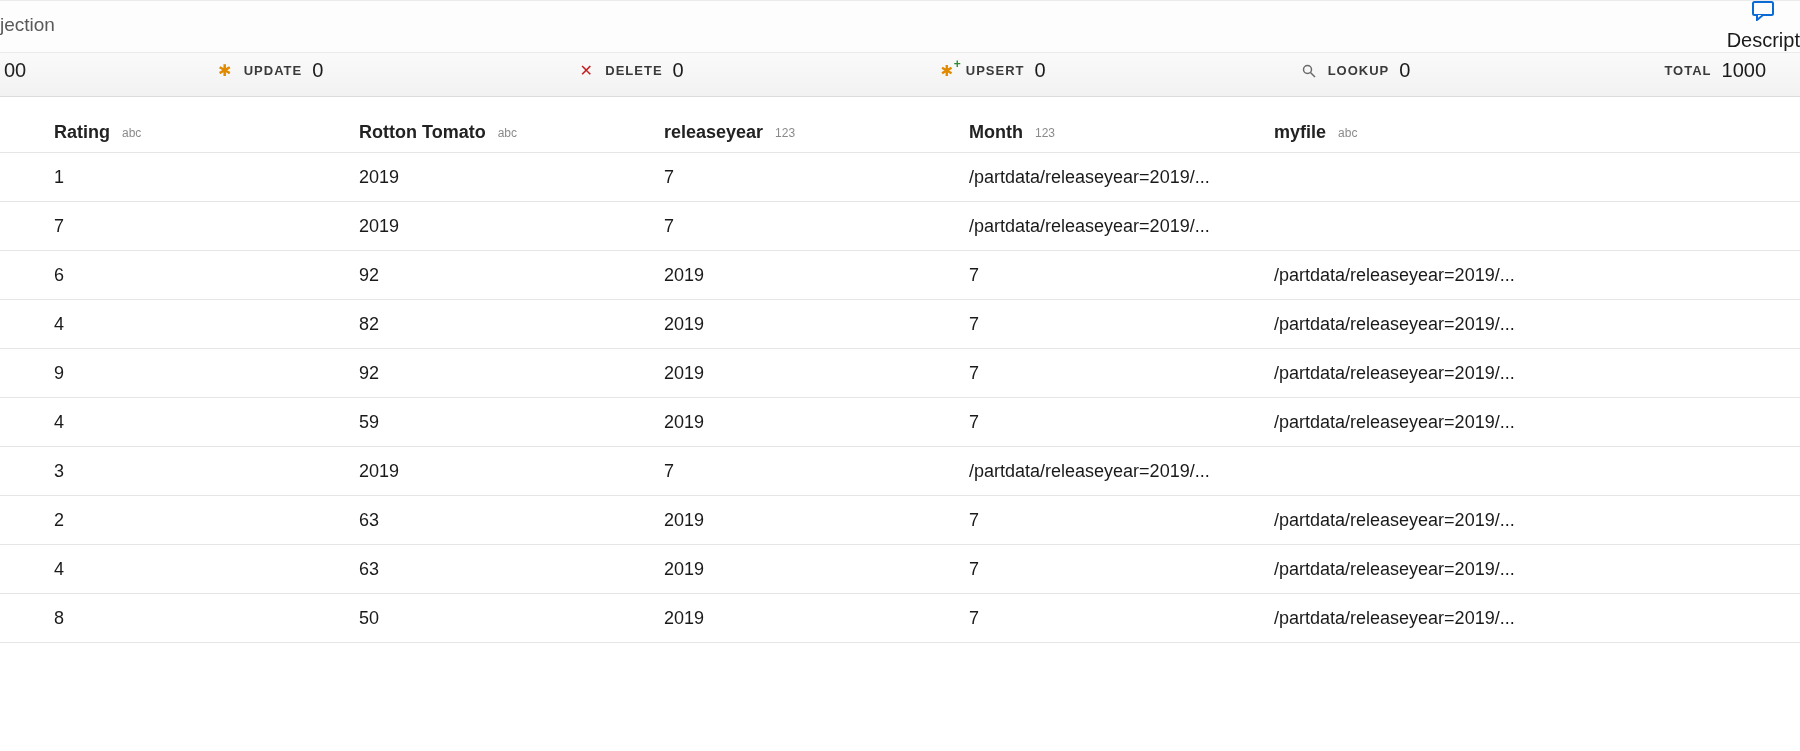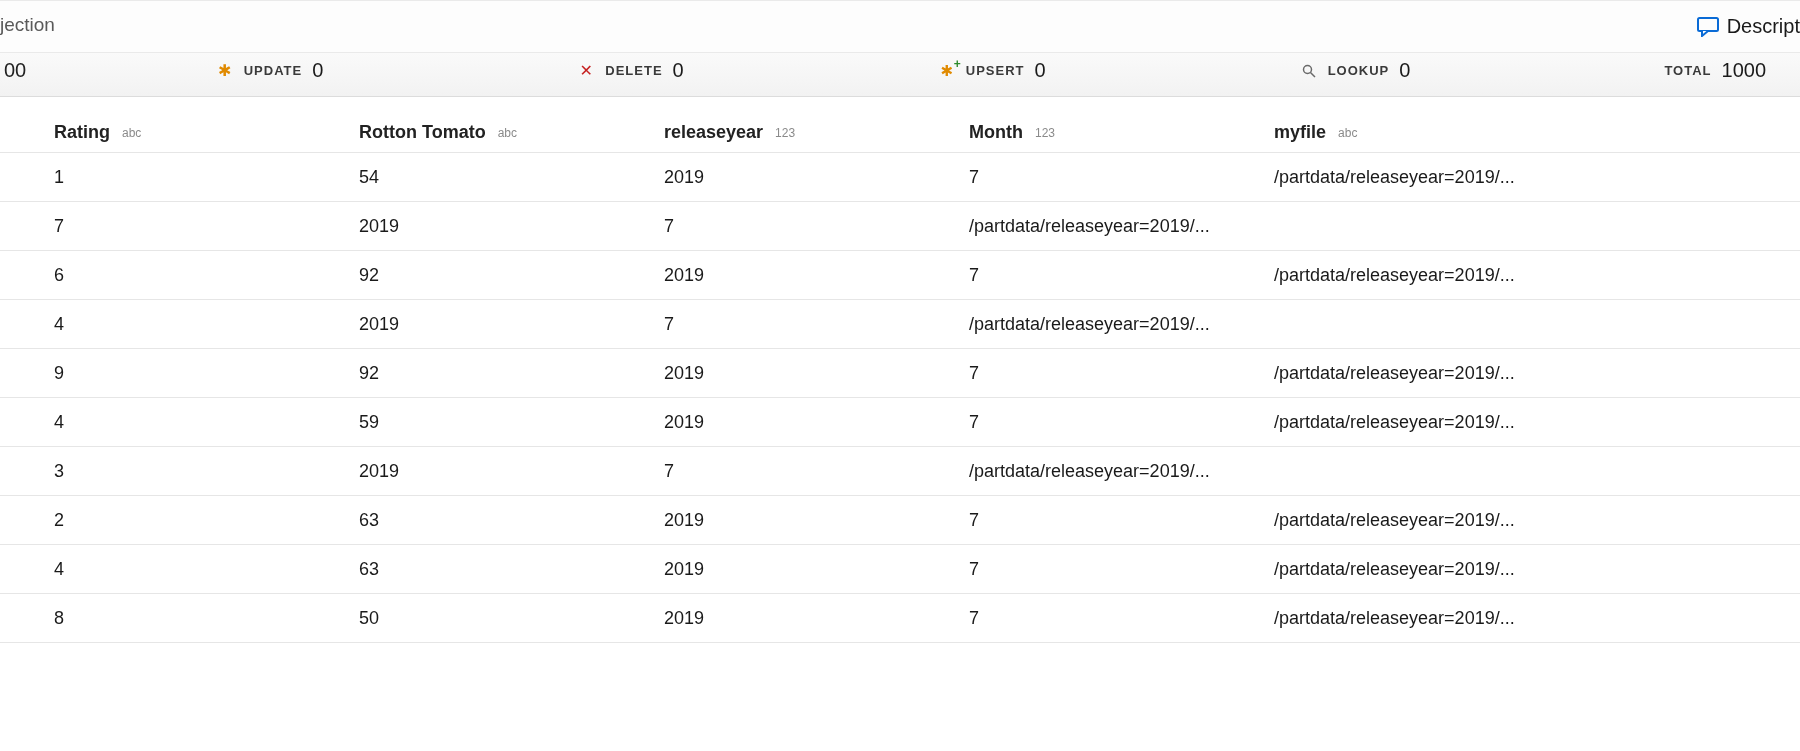--- a/index.html
+++ b/index.html
@@ -12,21 +12,21 @@
     border-bottom: 1px solid #eaeaea; background: #fdfdfd;
     padding: 0 0 0 0;
   }
   .tab {
     font-size: 19px; color: #595959; padding: 0 28px; height: 100%;
     display: flex; align-items: center; cursor: pointer; border-bottom: 3px solid transparent;
   }
   .tab.active { color: #1a1a1a; font-weight: 600; border-bottom: 3px solid #0a6bd6; }
   .tab-dot { width: 11px; height: 11px; border-radius: 50%; background: #3aa73a; margin-left: 10px; }
   .tabs-spacer { flex: 1; }
-  .descript-btn { display: flex; align-items: center; gap: 8px; font-size: 20px; color: #1a1a1a; padding-right: 0; cursor: pointer; }
+  .descript-btn { display: flex; align-items: center; gap: 8px; font-size: 20px; color: #1a1a1a; padding-right: 0; cursor: pointer; flex-direction: column; }
   .descript-icon svg { display: block; }
 
   
   .stats {
     display: flex; align-items: center; height: 44px;
     border-bottom: 1px solid #dcdcdc;
     background: linear-gradient(#fafafa, #f2f2f2);
     padding: 0 10px 8px 0;
   }
   .stat { display: flex; align-items: center; gap: 10px; }
@@ -149,21 +149,20 @@
     <div class="hdr-cell">
       <span class="hdr-name">myfile</span>
       <span class="hdr-type">abc</span>
     </div>
   </div>
 
   <div id="grid-body">
       <div class="grid-row">
         <div class="blank-lead"></div>
         <div class="body-cell">1</div>
-        <div class="body-cell">54</div>
         <div class="body-cell">2019</div>
         <div class="body-cell">7</div>
         <div class="body-cell">/partdata/releaseyear=2019/...</div>
       </div>
       <div class="grid-row">
         <div class="blank-lead"></div>
         <div class="body-cell">7</div>
         <div class="body-cell">2019</div>
         <div class="body-cell">7</div>
         <div class="body-cell">/partdata/releaseyear=2019/...</div>
@@ -172,20 +171,21 @@
         <div class="blank-lead"></div>
         <div class="body-cell">6</div>
         <div class="body-cell">92</div>
         <div class="body-cell">2019</div>
         <div class="body-cell">7</div>
         <div class="body-cell">/partdata/releaseyear=2019/...</div>
       </div>
       <div class="grid-row">
         <div class="blank-lead"></div>
         <div class="body-cell">4</div>
+        <div class="body-cell">82</div>
         <div class="body-cell">2019</div>
         <div class="body-cell">7</div>
         <div class="body-cell">/partdata/releaseyear=2019/...</div>
       </div>
       <div class="grid-row">
         <div class="blank-lead"></div>
         <div class="body-cell">9</div>
         <div class="body-cell">92</div>
         <div class="body-cell">2019</div>
         <div class="body-cell">7</div>

